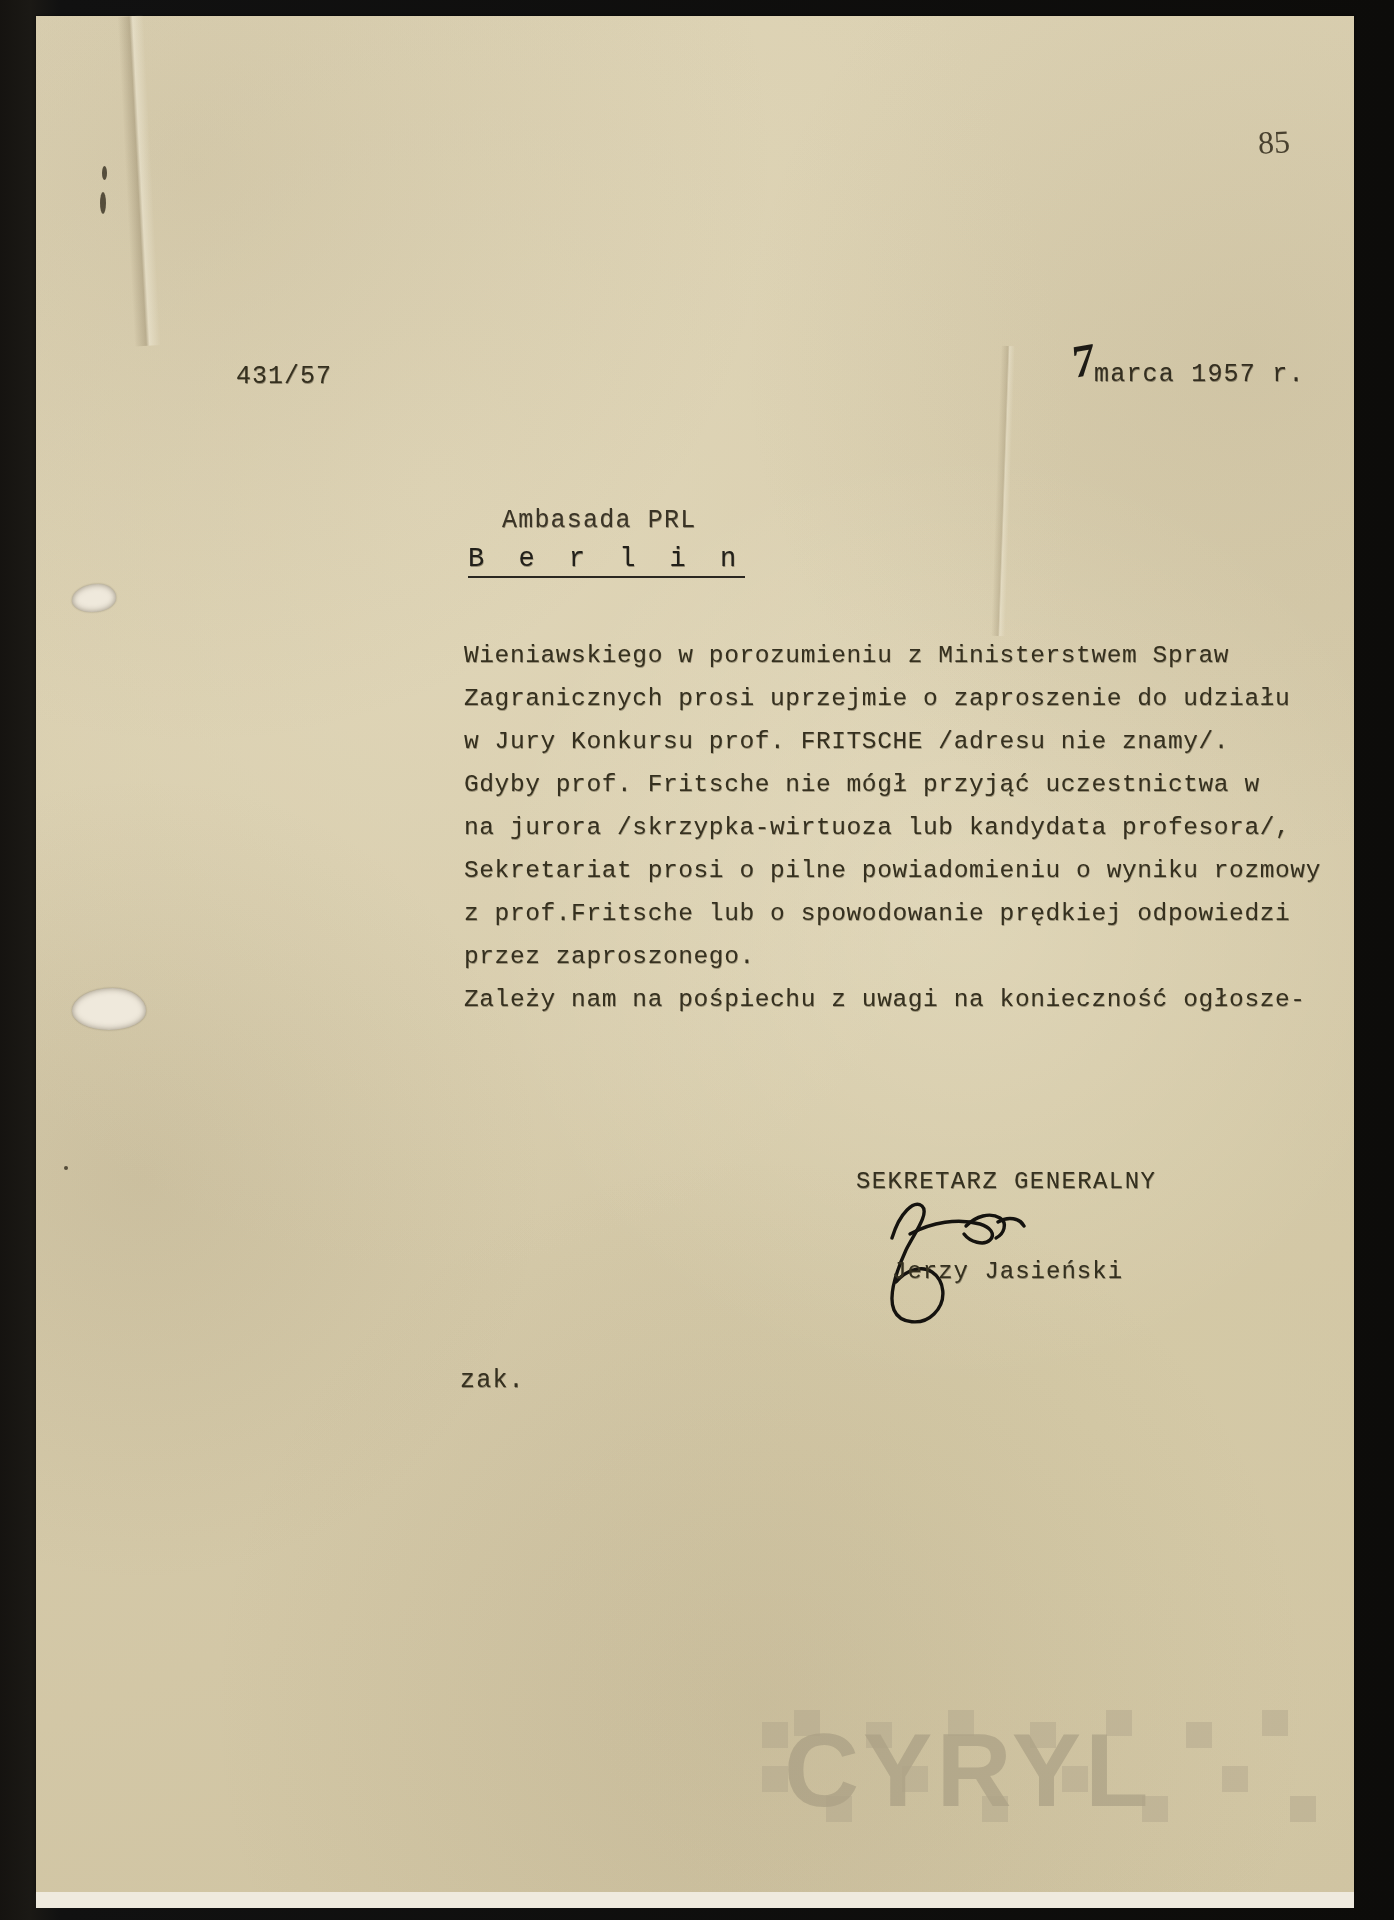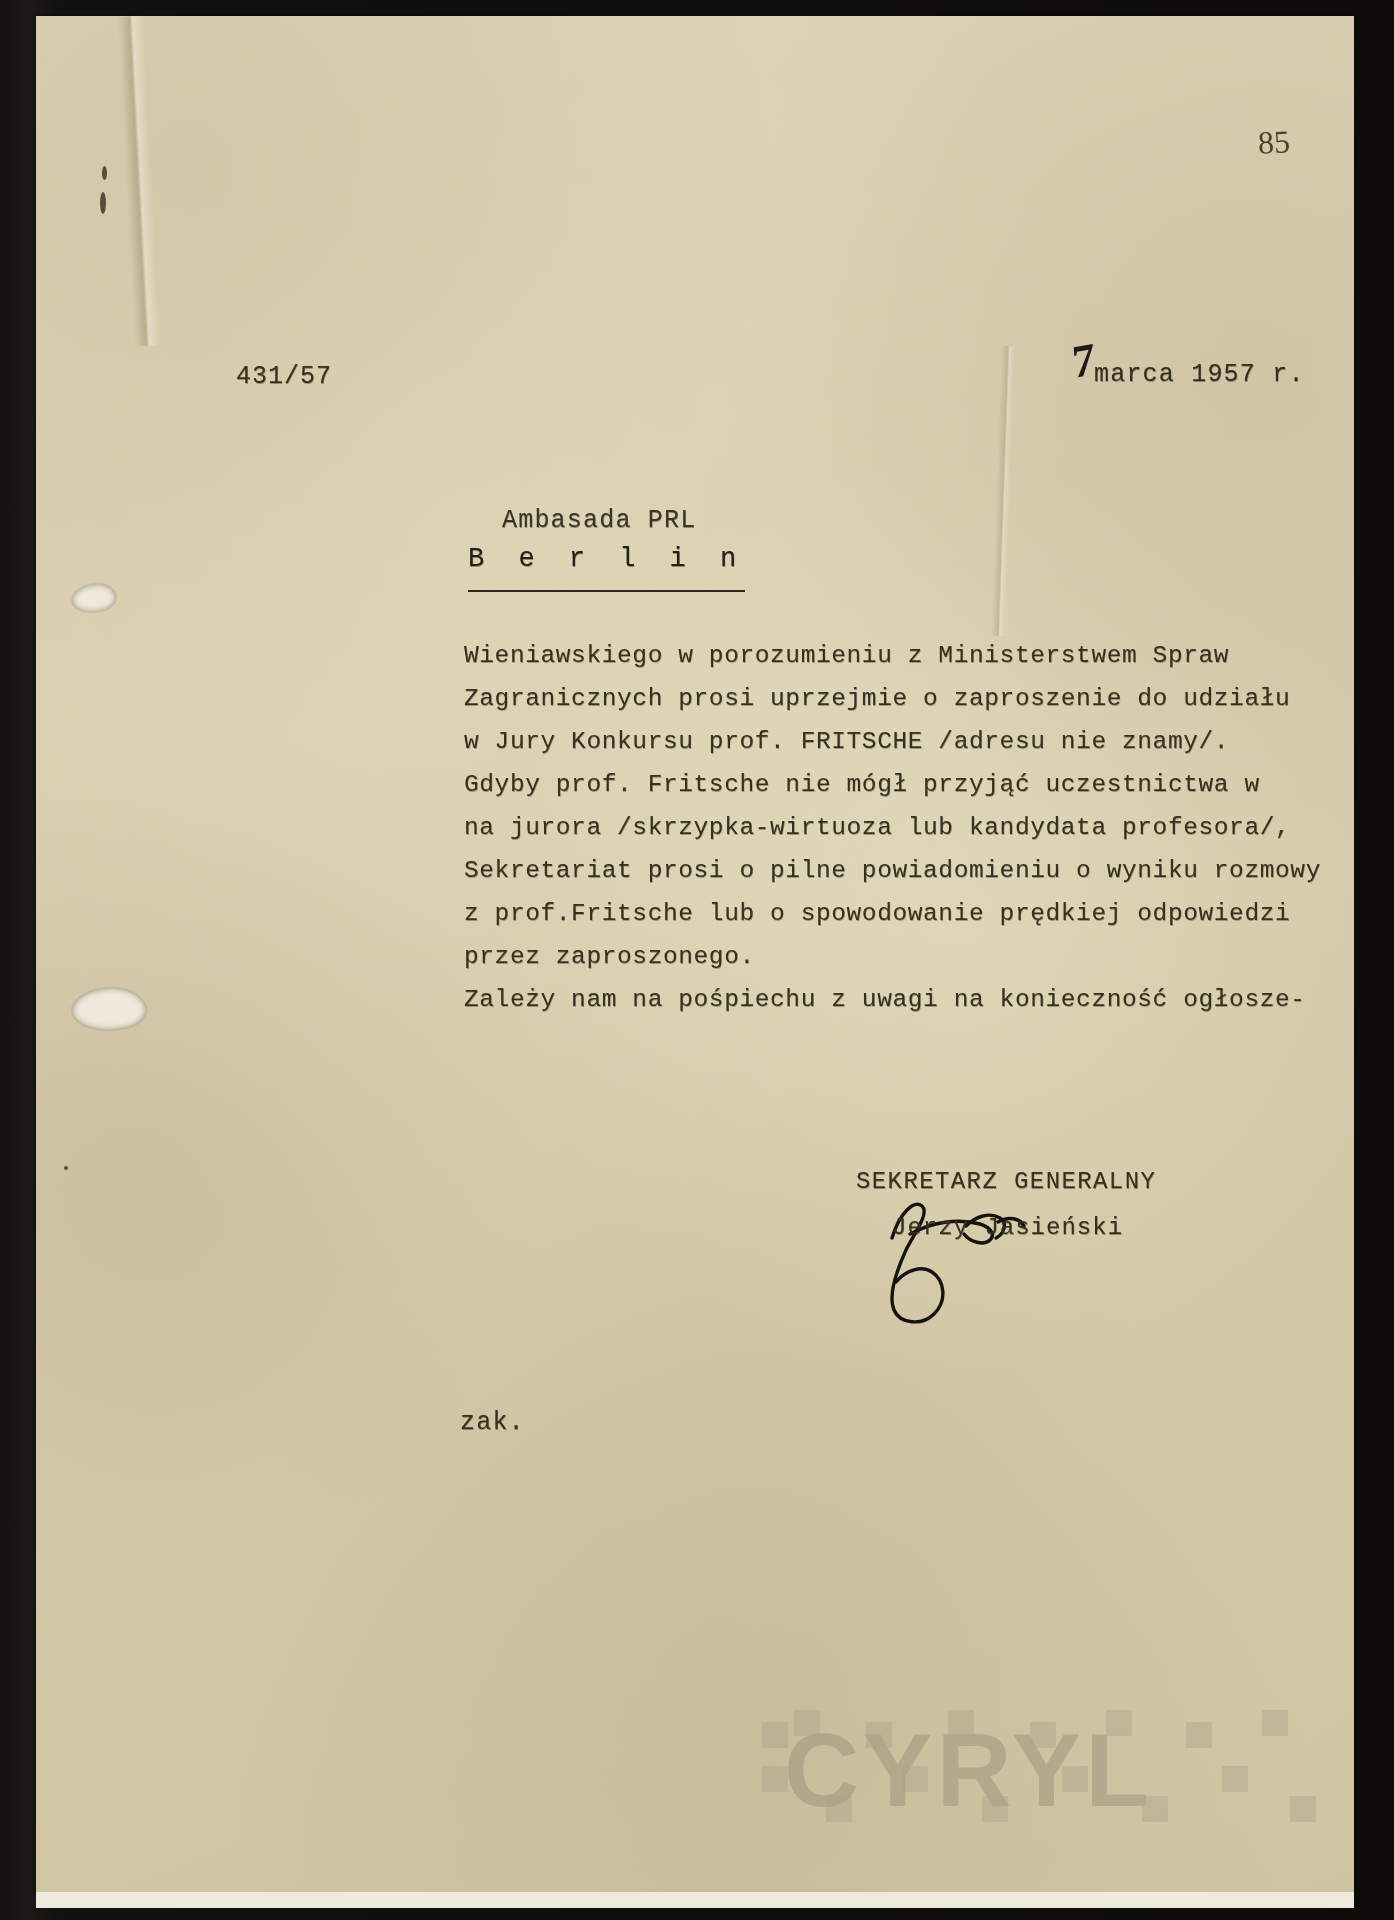--- a/index.html
+++ b/index.html
@@ -134,21 +134,21 @@
     color: #3a3426;
     margin-left: 34px;
   }
   .addr2 {
     left: 432px;
     top: 528px;
     font-size: 27px;
     letter-spacing: 9px;
     color: #22201a;
     border-bottom: 2px solid #2a2720;
-    padding-bottom: 16px;
+    padding-bottom: 2px;
   }
   .body-block {
     position: absolute;
     left: 428px;
     top: 618px;
     width: 860px;
   }
   .body-block .line {
     font-family: "Liberation Mono", monospace;
     font-size: 24.5px;
@@ -160,31 +160,30 @@
   }
   .sig-title {
     left: 820px;
     top: 1152px;
     font-size: 24px;
     letter-spacing: 1.4px;
     color: #34301f;
   }
   .sig-name {
     left: 856px;
-    top: 1198px;
+    top: 1242px;
     font-size: 24px;
     letter-spacing: 1px;
     color: #34301f;
   }
   .mark {
     left: 424px;
     top: 1350px;
     font-size: 25px;
     color: #35301f;
-    margin-top: 42px;
   }
   
   .day-digit {
     position: absolute;
     left: 1036px;
     top: 318px;
     font-family: "Liberation Serif", serif;
     font-size: 46px;
     color: #1d1b16;
     transform: rotate(-10deg) skewX(-6deg);

